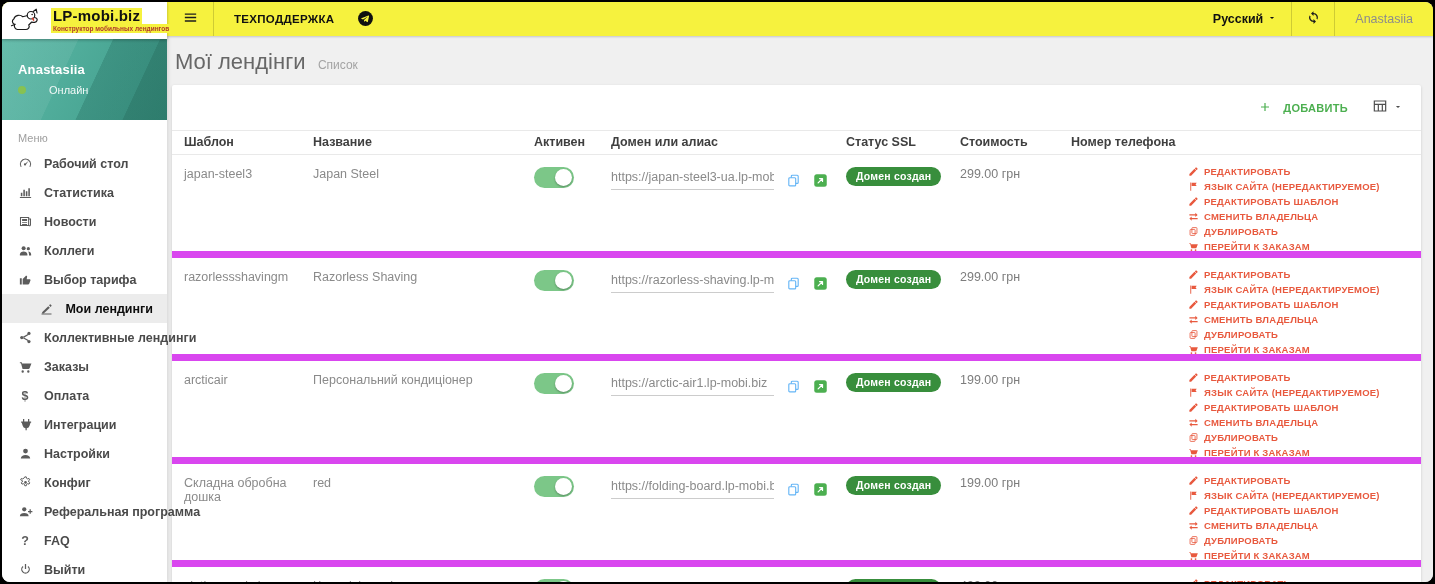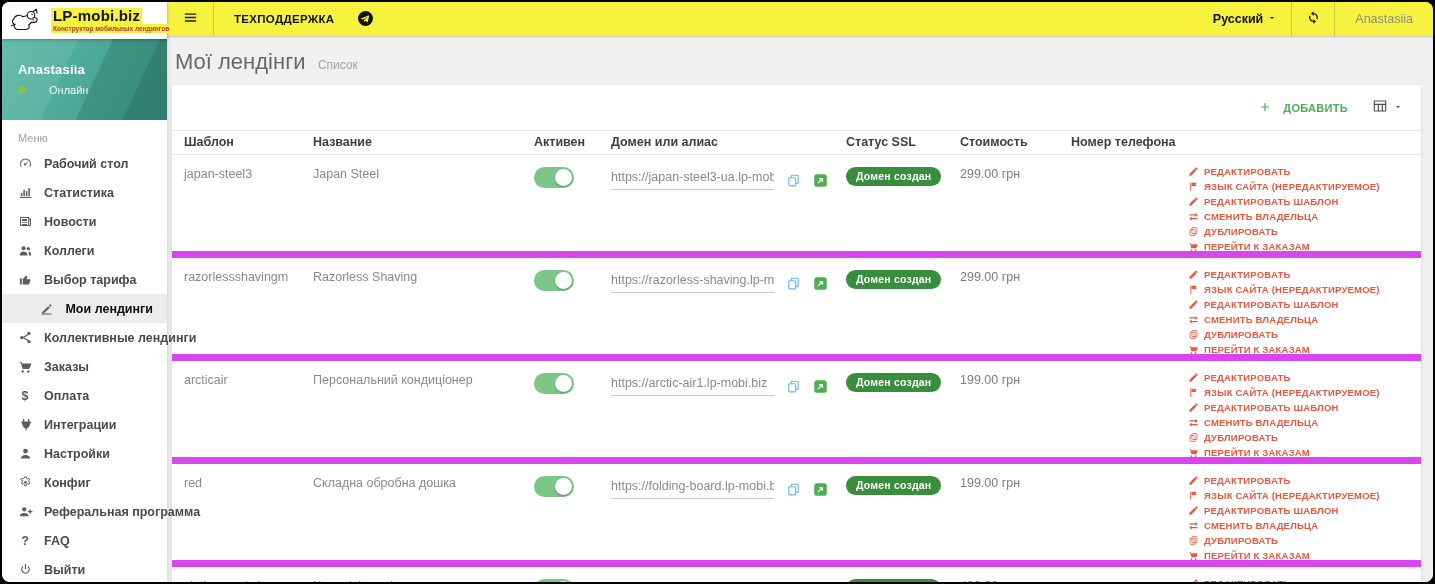--- a/index.html
+++ b/index.html
@@ -532,22 +532,22 @@
                 <span class="opt-icon">
                   <svg viewBox="0 0 24 24" fill="currentColor">
                     <path d="M7.3 16h9.4c.8 0 1.5-.5 1.8-1.2L21.5 7H6.6L6 5H3v1.8h1.8L7.3 16zm.2 2a1.9 1.9 0 1 0 0 3.8 1.9 1.9 0 0 0 0-3.8zm9 0a1.9 1.9 0 1 0 0 3.8 1.9 1.9 0 0 0 0-3.8z"></path>
                   </svg>
                 </span>
                 <span>ПЕРЕЙТИ К ЗАКАЗАМ</span>
               </a>
             </div>
   </div>
           <div class="tgrid trow">
+    <div class="cell c-name">Складна обробна дошка</div>
     <div class="cell c-template">red</div>
-    <div class="cell c-name">Складна обробна дошка</div>
     <div class="cell c-active">
       <span class="toggle on">
         <span class="knob"></span>
       </span>
     </div>
     <div class="cell c-domain">
       <input class="domain-input" type="text" value="https://folding-board.lp-mobi.biz" style="">
       <span class="d-icon copy"><svg viewBox="0 0 24 24" fill="currentColor">
                   <rect x="8.5" y="3.5" width="11" height="13" rx="1.5" fill="none" stroke="currentColor" stroke-width="1.8"></rect>
                   <rect x="4.5" y="7.5" width="11" height="13" rx="1.5" fill="#fff" stroke="currentColor" stroke-width="1.8"></rect>

